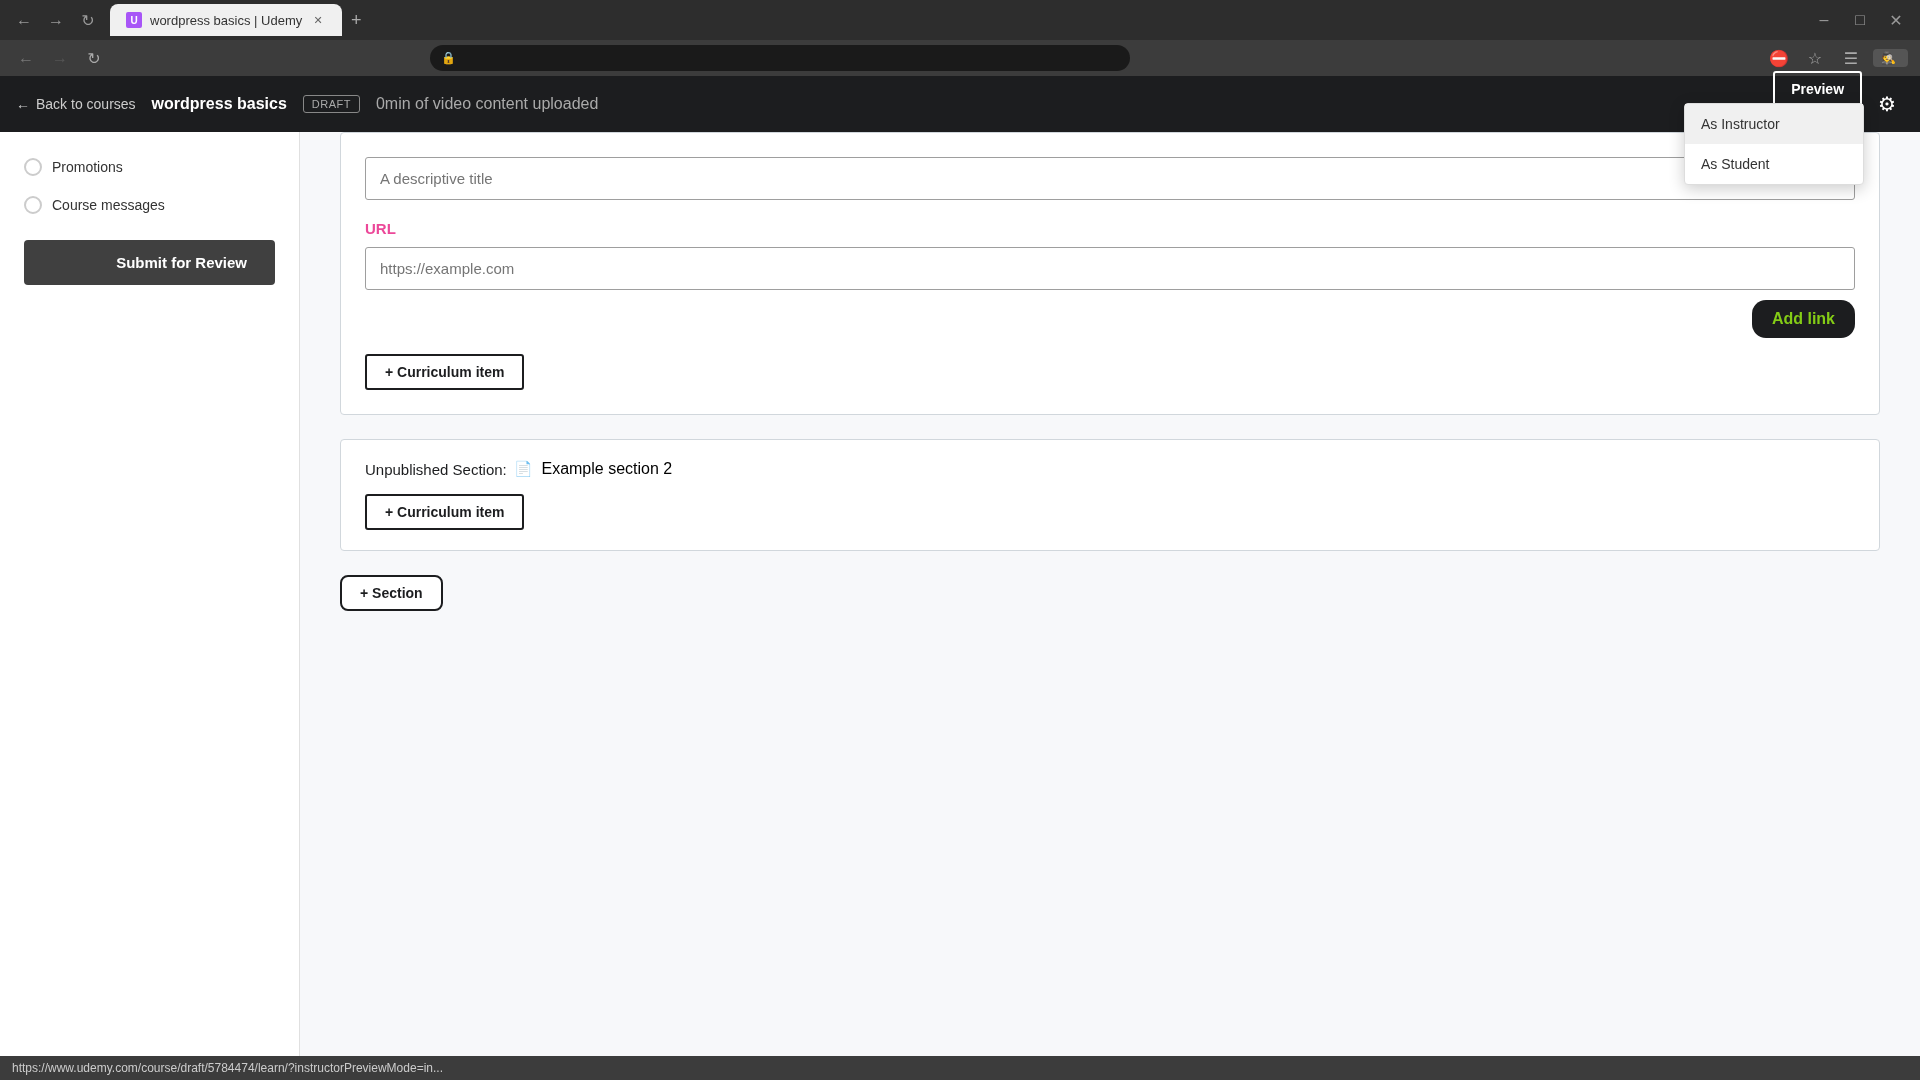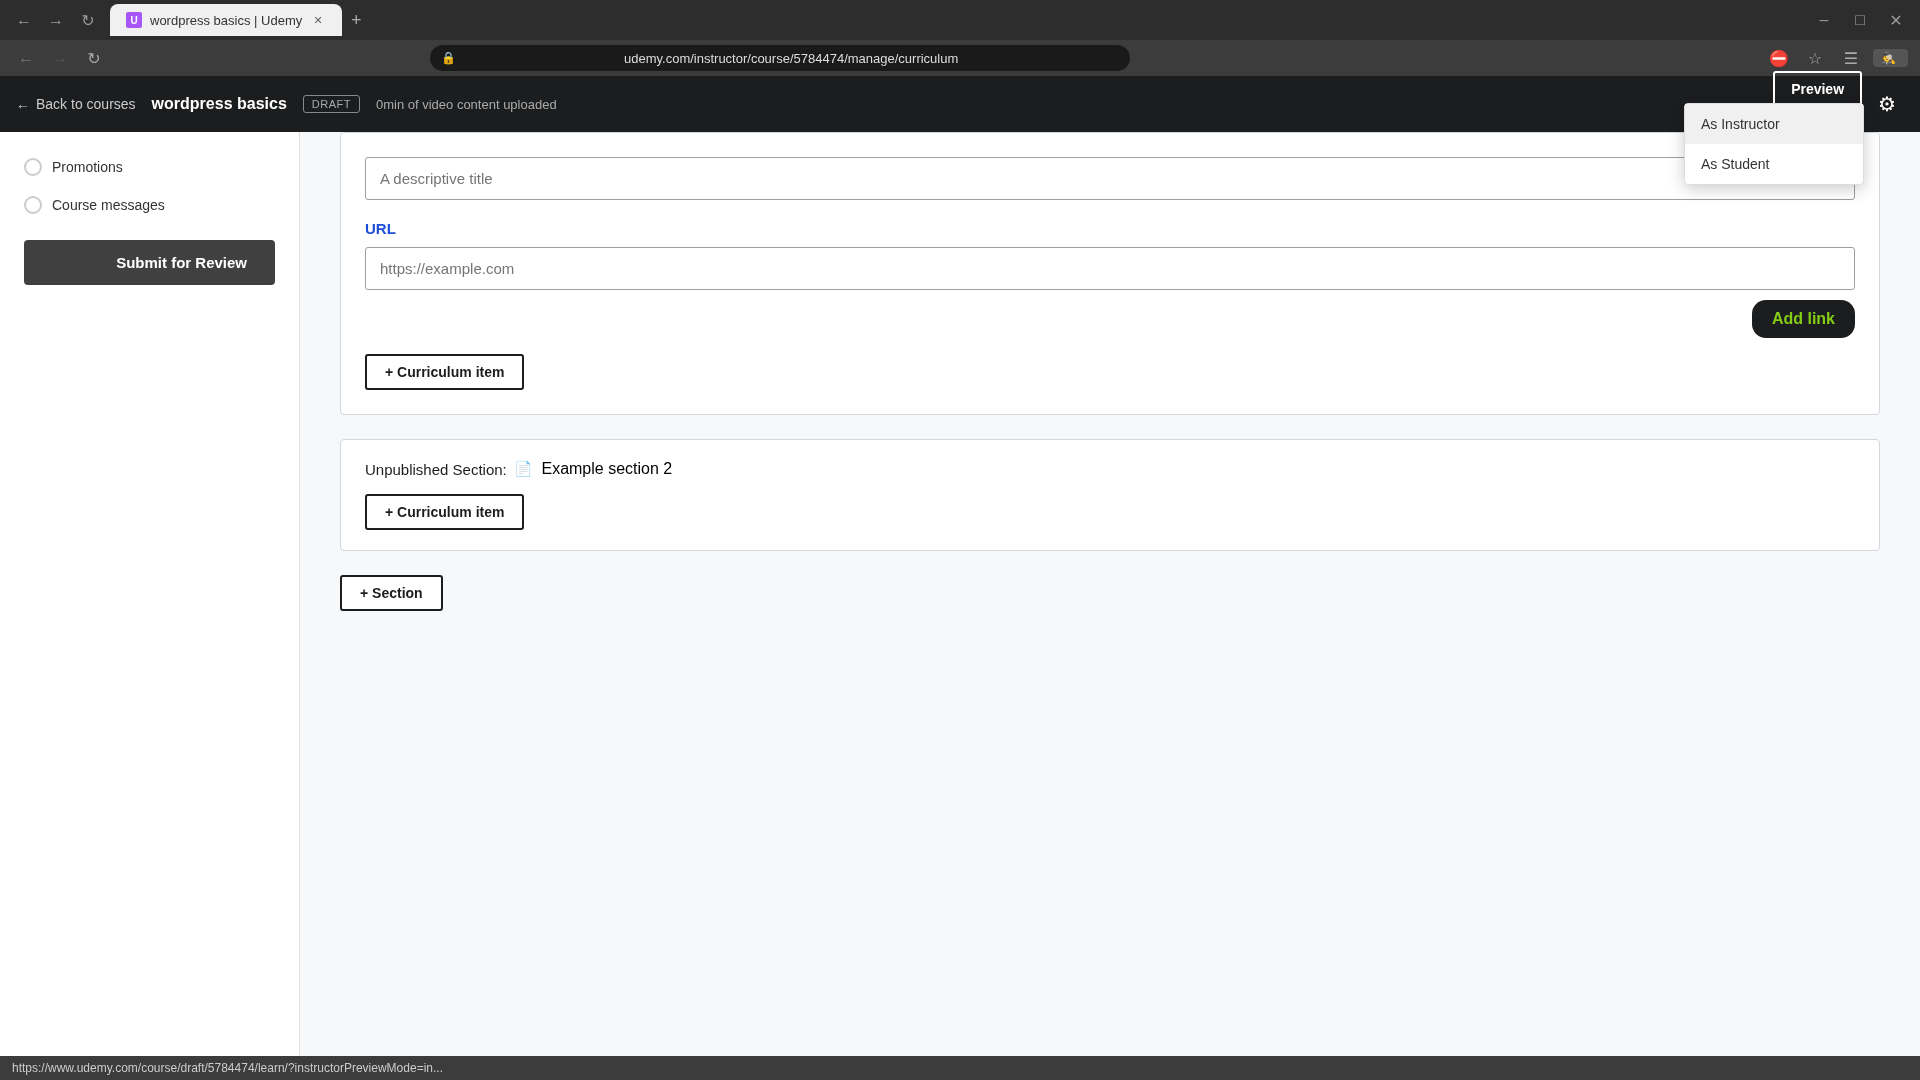--- a/index.html
+++ b/index.html
@@ -176,21 +176,21 @@
       background: transparent;
       border: 1px solid #888;
       color: #aaa;
       font-size: 11px;
       padding: 2px 8px;
       border-radius: 3px;
       letter-spacing: 0.5px;
     }
     .video-status {
       color: #aaa;
-      font-size: 13px;
+      font-size: 16px;
     }
     .header-right {
       margin-left: auto;
       display: flex;
       align-items: center;
       gap: 8px;
       position: relative;
     }
     .preview-dropdown {
       display: flex;
@@ -316,21 +316,21 @@
       border-radius: 3px;
       padding: 12px 14px;
       font-size: 15px;
       color: #999;
       outline: none;
     }
 
     .url-label {
       font-size: 15px;
       font-weight: 700;
-      color: #1d4ed8;
+      color: #ec4899;
       margin-bottom: 10px;
     }
     .url-input {
       width: 100%;
       border: 1px solid #9e9e9e;
       border-radius: 3px;
       padding: 12px 14px;
       font-size: 15px;
       color: #999;
       outline: none;
@@ -394,21 +394,21 @@
     .add-section-btn {
       display: flex;
       align-items: center;
       gap: 8px;
       background: white;
       border: 2px solid #1c1d1f;
       padding: 8px 18px;
       font-size: 14px;
       font-weight: 700;
       cursor: pointer;
-      border-radius: 3px;
+      border-radius: 8px;
       color: #1c1d1f;
     }
 
     
     .status-bar {
       background: #3c3c3c;
       height: 24px;
       display: flex;
       align-items: center;
       padding: 0 12px;
@@ -443,21 +443,20 @@
 </div>
 
 <div class="address-bar-row">
   <div style="display:flex; gap:6px; align-items:center;">
     <div class="nav-btn" style="color:#777;">←</div>
     <div class="nav-btn" style="color:#555;">→</div>
     <div class="nav-btn" style="color:#aaa;">↻</div>
   </div>
   <div class="address-bar">
     <span class="address-bar-lock">🔒</span>
-    <span class="address-bar-url">udemy.com/instructor/course/5784474/manage/curriculum</span>
   </div>
   <div class="browser-actions">
     <div class="browser-action-btn">⛔</div>
     <div class="browser-action-btn">☆</div>
     <div class="browser-action-btn">☰</div>
     <div class="incognito-badge">
       <span>🕵</span>
       <span></span>
     </div>
   </div>

